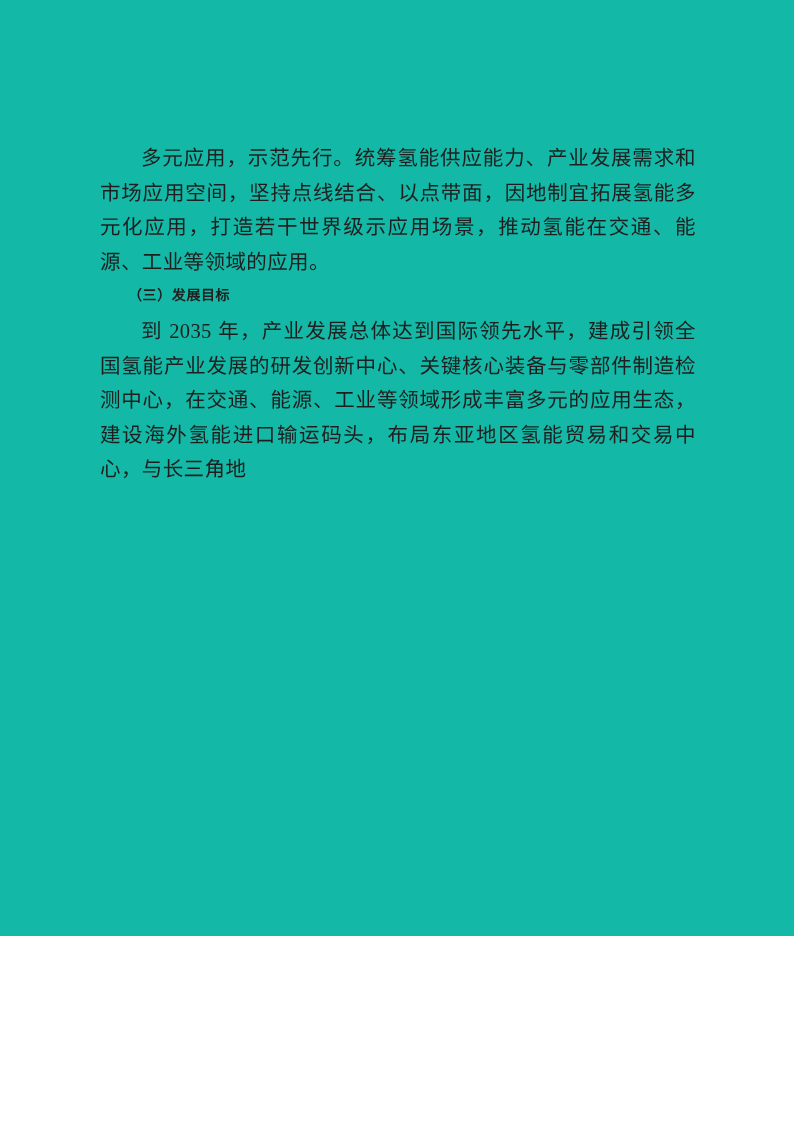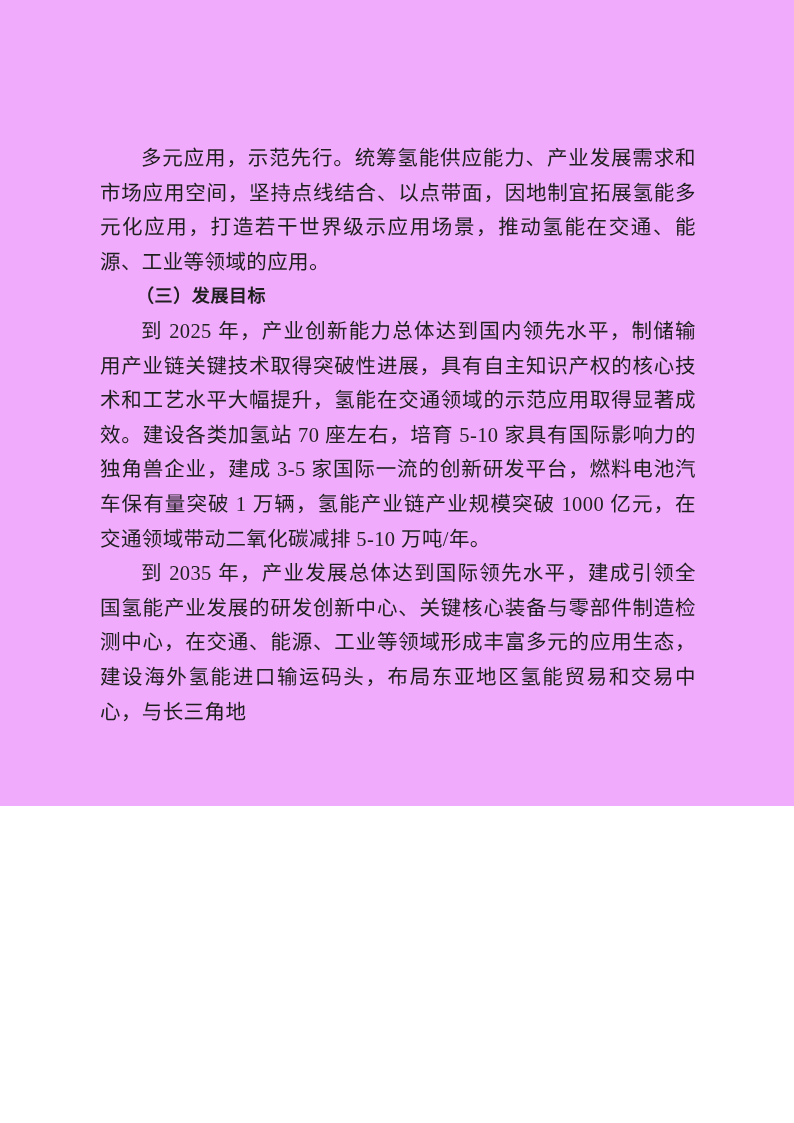--- a/index.html
+++ b/index.html
@@ -3,22 +3,22 @@
 <meta charset="utf-8">
 <style>
   html, body {
     margin: 0;
     padding: 0;
     background: #ffffff;
   }
   .page {
     position: relative;
     width: 794px;
-    height: 806px;
-    background: #f0abfc;
+    height: 936px;
+    background: #14b8a6;
     overflow: hidden;
     font-family: "Liberation Serif", "DejaVu Serif", serif;
   }
   .content {
     position: absolute;
     left: 100px;
     top: 141px;
     width: 596px;
     color: #1f1f1f;
     font-size: 20.5px;
@@ -27,21 +27,21 @@
     letter-spacing: 0.4px;
   }
   .para {
     margin: 0;
     text-indent: 2em;
     font-weight: 400;
   }
   .heading {
     margin: 0;
     text-indent: 2em;
-    font-size: 18px;
+    font-size: 14px;
     line-height: 34.6px;
     font-weight: 700;
     letter-spacing: 0.6px;
   }
   .footer {
     position: absolute;
     left: 103px;
     top: 1001px;
     color: #3a3f4a;
     font-size: 19px;
@@ -49,17 +49,16 @@
     letter-spacing: 1px;
   }
 </style>
 </head>
 <body>
 
 <div class="page">
   <main class="content">
     <p class="para">多元应用，示范先行。统筹氢能供应能力、产业发展需求和市场应用空间，坚持点线结合、以点带面，因地制宜拓展氢能多元化应用，打造若干世界级示应用场景，推动氢能在交通、能源、工业等领域的应用。</p>
     <h2 class="heading">（三）发展目标</h2>
-    <p class="para">到 2025 年，产业创新能力总体达到国内领先水平，制储输用产业链关键技术取得突破性进展，具有自主知识产权的核心技术和工艺水平大幅提升，氢能在交通领域的示范应用取得显著成效。建设各类加氢站 70 座左右，培育 5-10 家具有国际影响力的独角兽企业，建成 3-5 家国际一流的创新研发平台，燃料电池汽车保有量突破 1 万辆，氢能产业链产业规模突破 1000 亿元，在交通领域带动二氧化碳减排 5-10 万吨/年。</p>
     <p class="para">到 2035 年，产业发展总体达到国际领先水平，建成引领全国氢能产业发展的研发创新中心、关键核心装备与零部件制造检测中心，在交通、能源、工业等领域形成丰富多元的应用生态，建设海外氢能进口输运码头，布局东亚地区氢能贸易和交易中心，与长三角地</p>
   </main>
   <footer class="footer">– 4 –</footer>
 </div>
 
 </body></html>

